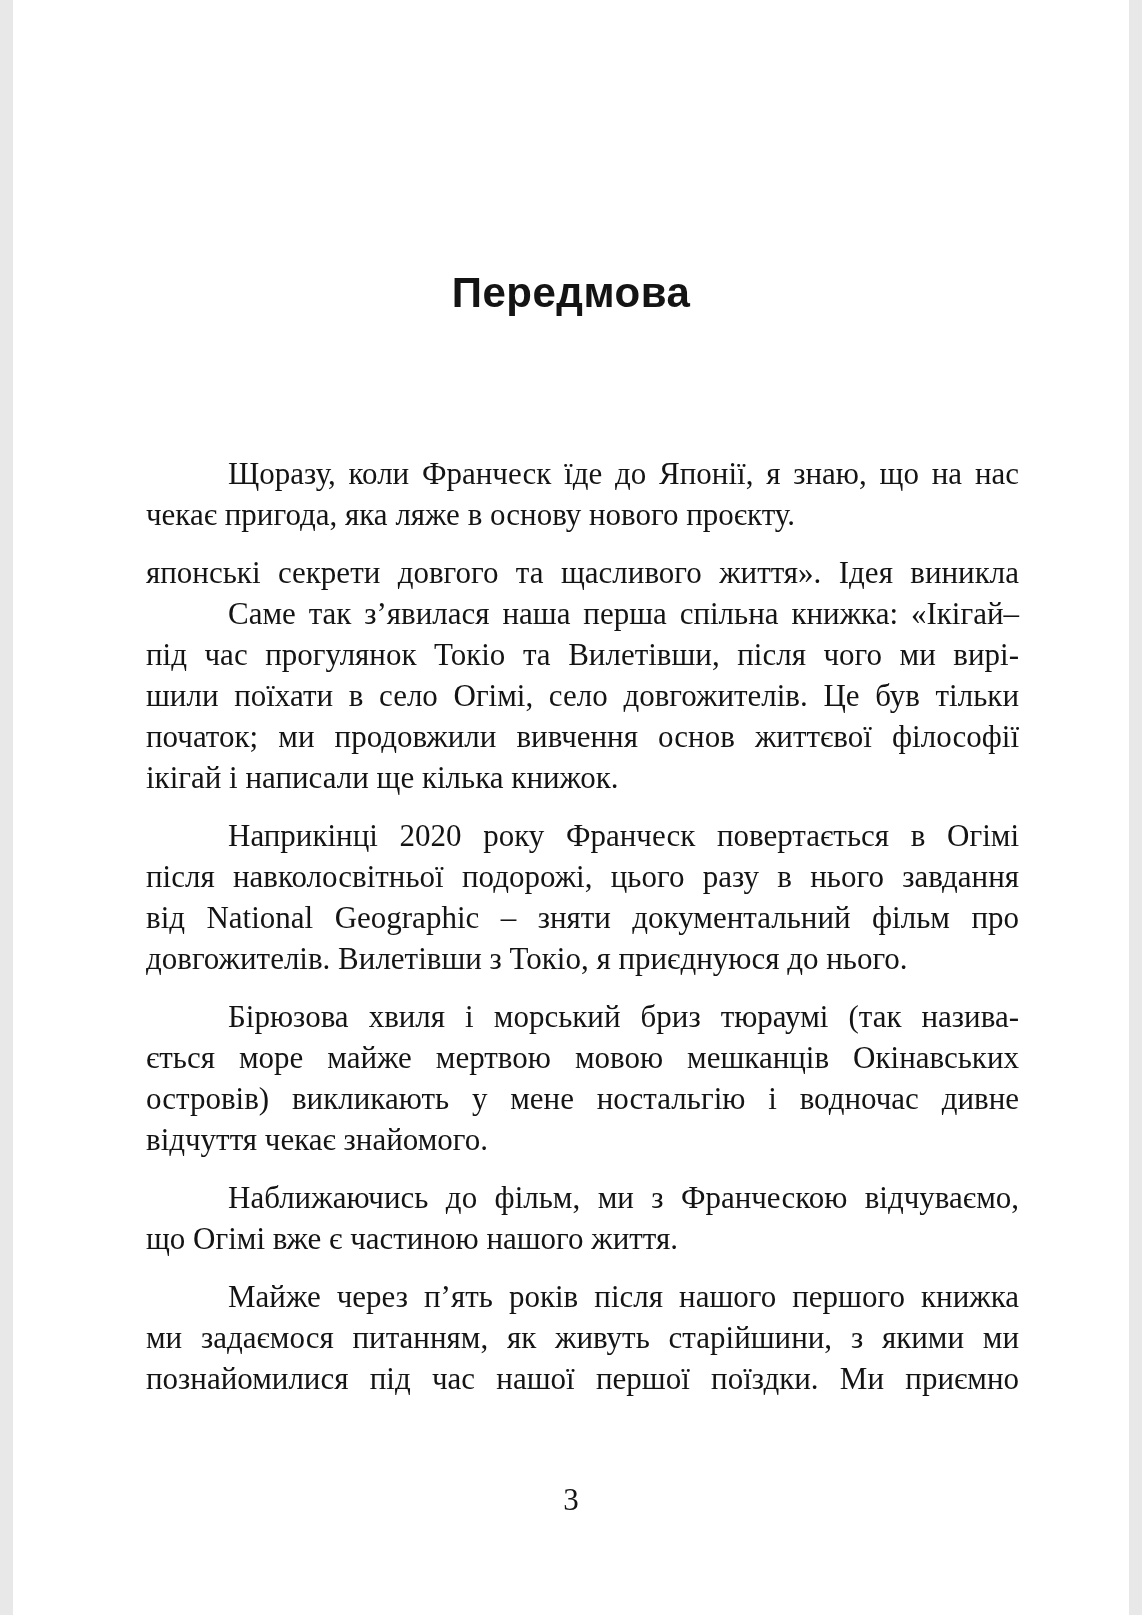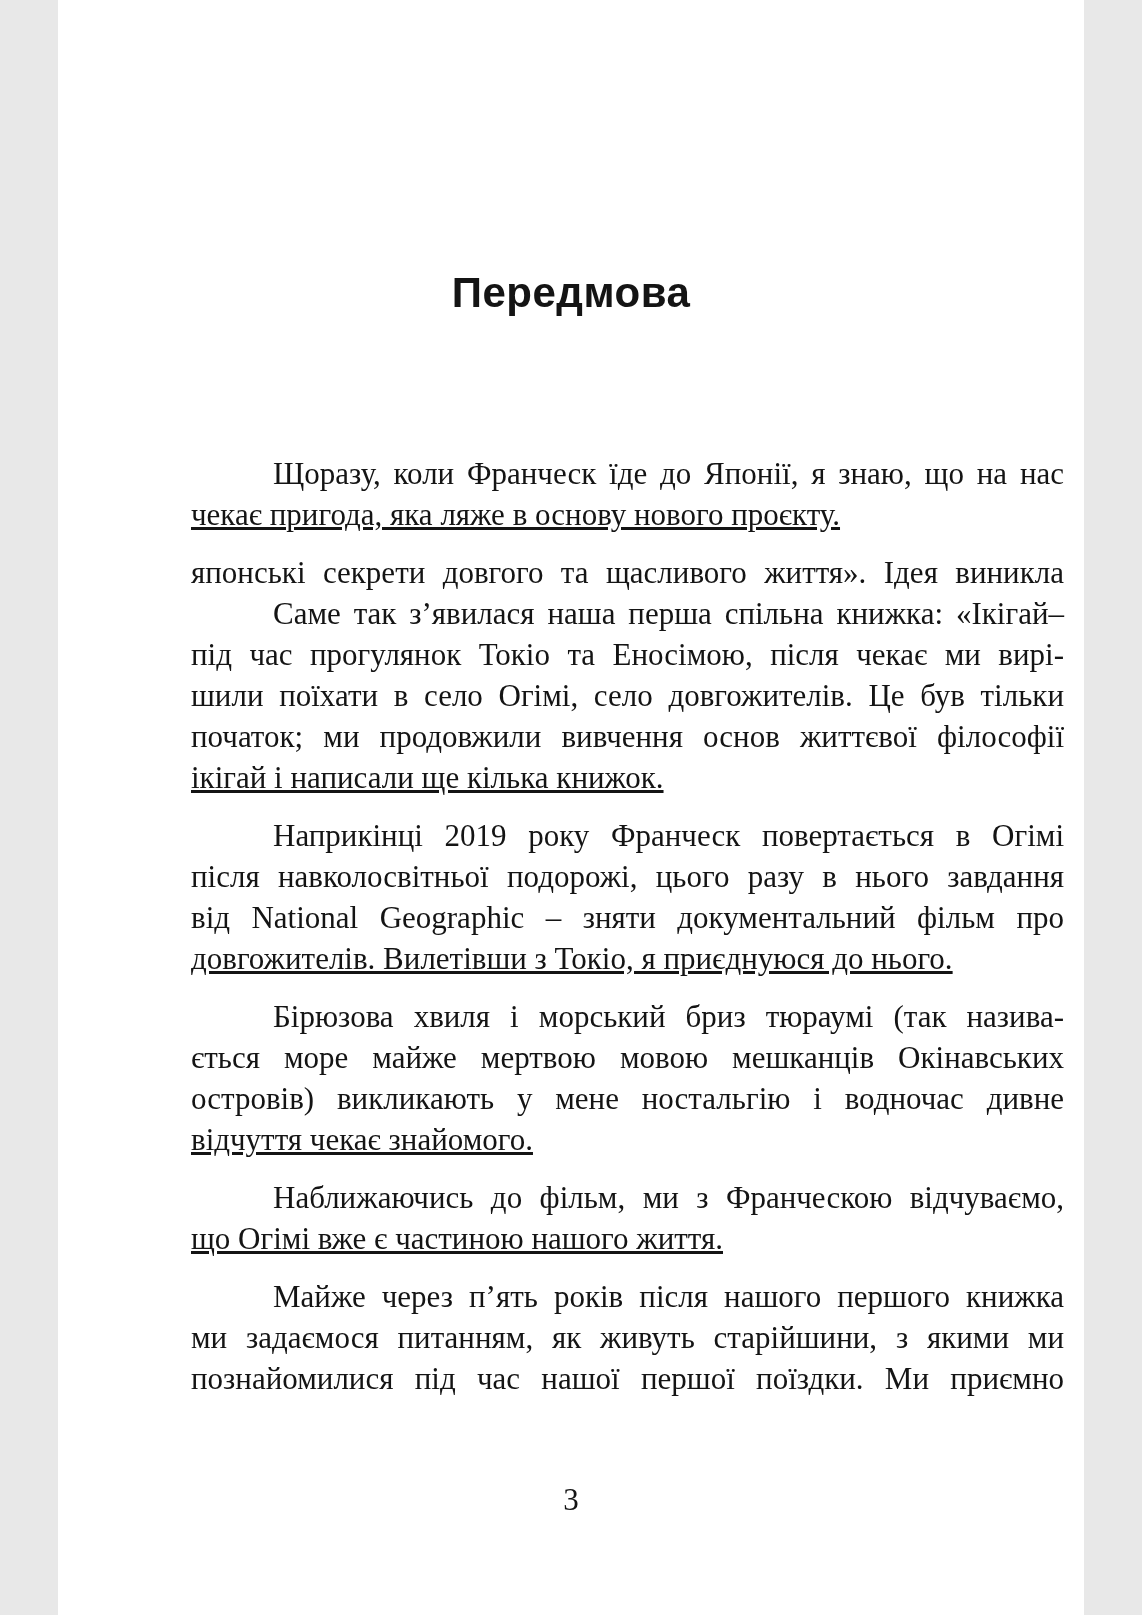--- a/index.html
+++ b/index.html
@@ -2,21 +2,21 @@
 <html lang="uk" style="--ink: #141414; --paper: #ffffff;"><head>
 <meta charset="utf-8">
 <style>
   html, body {
     margin: 0;
     padding: 0;
     background: #e8e8e8;
   }
   .page {
     position: relative;
-    width: 1026px;
+    width: 1116px;
     height: 1615px;
     margin: 0 auto;
     background: var(--paper, #ffffff);
     color: var(--ink, #141414);
     overflow: hidden;
     font-family: "Liberation Serif", "DejaVu Serif", serif;
   }
   .title {
     margin: 0;
     padding-top: 272px;
@@ -42,21 +42,20 @@
     white-space: nowrap;
     text-align: justify;
     
     text-align-last: justify;
   }
   .line.first {
     text-indent: 82px;
   }
   .line.last {
     text-align-last: left;
-    text-decoration: underline;
   }
   .pagenum {
     position: absolute;
     left: 0;
     right: 0;
     top: 1483px;
     text-align: center;
     font-size: 31px;
     line-height: 34px;
     color: var(--ink, #141414);
@@ -69,27 +68,27 @@
   <h1 class="title">Передмова</h1>
 
   <main class="body-block">
       <div class="para">
         <div class="line first">Щоразу, коли Франческ їде до Японії, я знаю, що на нас</div>
         <div class="line last">чекає пригода, яка ляже в основу нового проєкту.</div>
       </div>
       <div class="para">
         <div class="line">японські секрети довгого та щасливого життя». Ідея виникла</div>
         <div class="line first">Саме так з’явилася наша перша спільна книжка: «Ікігай–</div>
-        <div class="line">під час прогулянок Токіо та Еносімою, після чекає ми вирі-</div>
+        <div class="line">під час прогулянок Токіо та Вилетівши, після чого ми вирі-</div>
         <div class="line">шили поїхати в село Огімі, село довгожителів. Це був тільки</div>
         <div class="line">початок; ми продовжили вивчення основ життєвої філософії</div>
         <div class="line last">ікігай і написали ще кілька книжок.</div>
       </div>
       <div class="para">
-        <div class="line first">Наприкінці 2019 року Франческ повертається в Огімі</div>
+        <div class="line first">Наприкінці 2020 року Франческ повертається в Огімі</div>
         <div class="line">після навколосвітньої подорожі, цього разу в нього завдання</div>
         <div class="line">від National Geographic – зняти документальний фільм про</div>
         <div class="line last">довгожителів. Вилетівши з Токіо, я приєднуюся до нього.</div>
       </div>
       <div class="para">
         <div class="line first">Бірюзова хвиля і морський бриз тюраумі (так назива-</div>
         <div class="line">ється море майже мертвою мовою мешканців Окінавських</div>
         <div class="line">островів) викликають у мене ностальгію і водночас дивне</div>
         <div class="line last">відчуття чекає знайомого.</div>
       </div>

